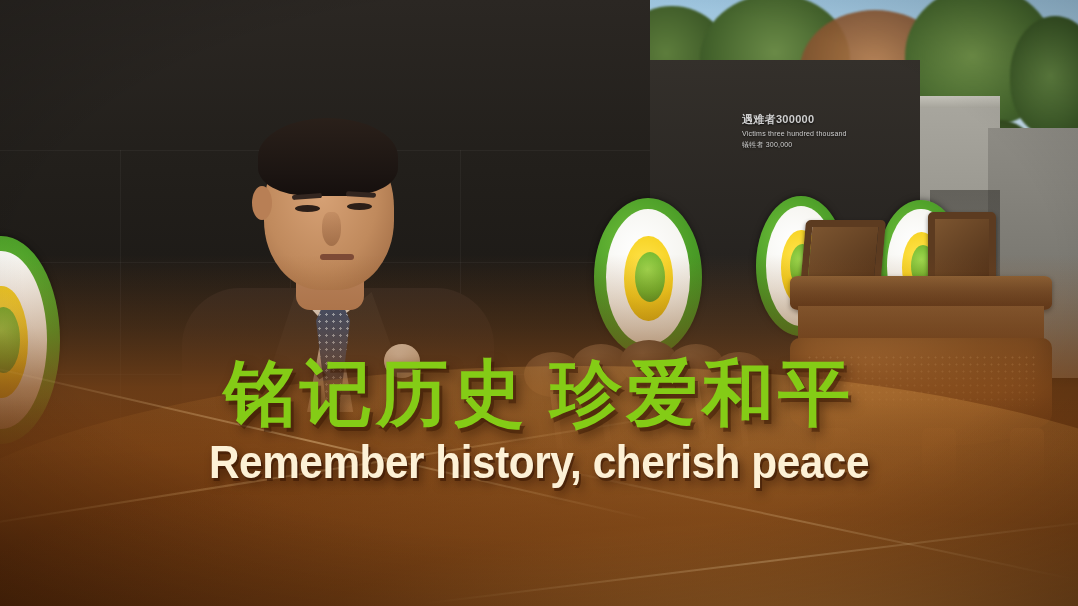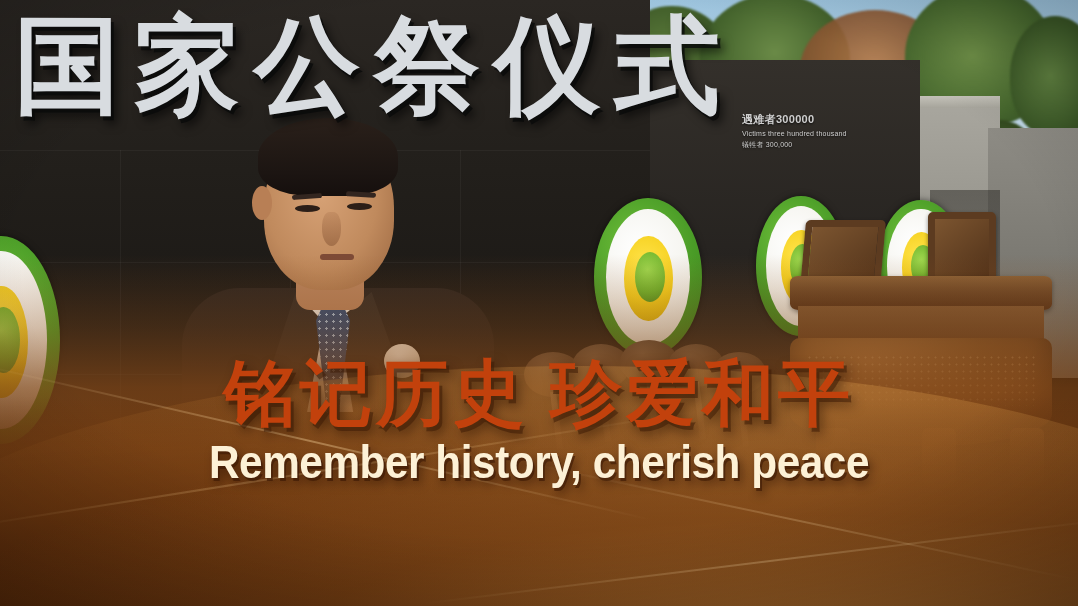--- a/index.html
+++ b/index.html
@@ -286,21 +286,21 @@
   }
 
   
   .caption{
     position:absolute; left:0; top:356px; width:1078px;
     text-align:center; z-index:40;
   }
   .title-cn{
     font-family:"DejaVu Serif", serif;
     font-size:72px; font-weight:700; line-height:1.02;
-    color:#c2410c;
+    color:#84cc16;
     letter-spacing:4px;
     text-shadow:
       3px 4px 0 rgba(62,28,6,.55),
       5px 7px 12px rgba(40,16,2,.6);
     white-space:nowrap;
   }
   .title-cn .gap{ display:inline-block; width:22px; }
   .title-en{
     margin-top:6px;
     font-family:"Liberation Sans", sans-serif;
@@ -354,21 +354,20 @@
     <div class="wall-main2"></div>
     <div class="wall-main">
       <div class="seam h" style="left:0;top:150px;width:660px;"></div>
       <div class="seam h" style="left:0;top:262px;width:660px;"></div>
       <div class="seam h" style="left:0;top:374px;width:660px;"></div>
       <div class="seam v" style="left:130px;top:150px;height:330px;"></div>
       <div class="seam v" style="left:300px;top:150px;height:330px;"></div>
       <div class="seam v" style="left:470px;top:150px;height:330px;"></div>
     </div>
 
-    <div class="wall-headline">国家公祭仪式</div>
 
     <div class="inscription">
       <div class="ins-1">遇难者300000</div>
       <div class="ins-2">Victims three hundred thousand</div>
       <div class="ins-3">犠牲者 300,000</div>
     </div>
 
     <div class="wreath w-left">
       <div class="wr-green"></div>
       <div class="wr-white"></div>

